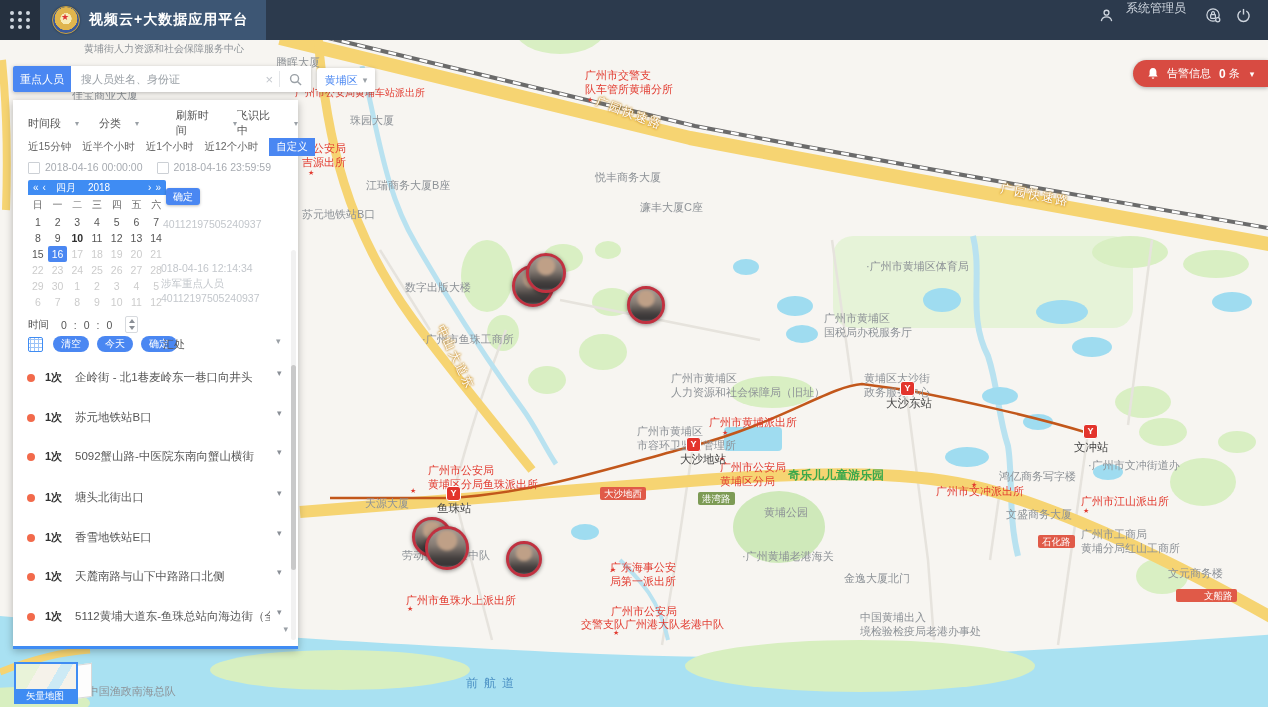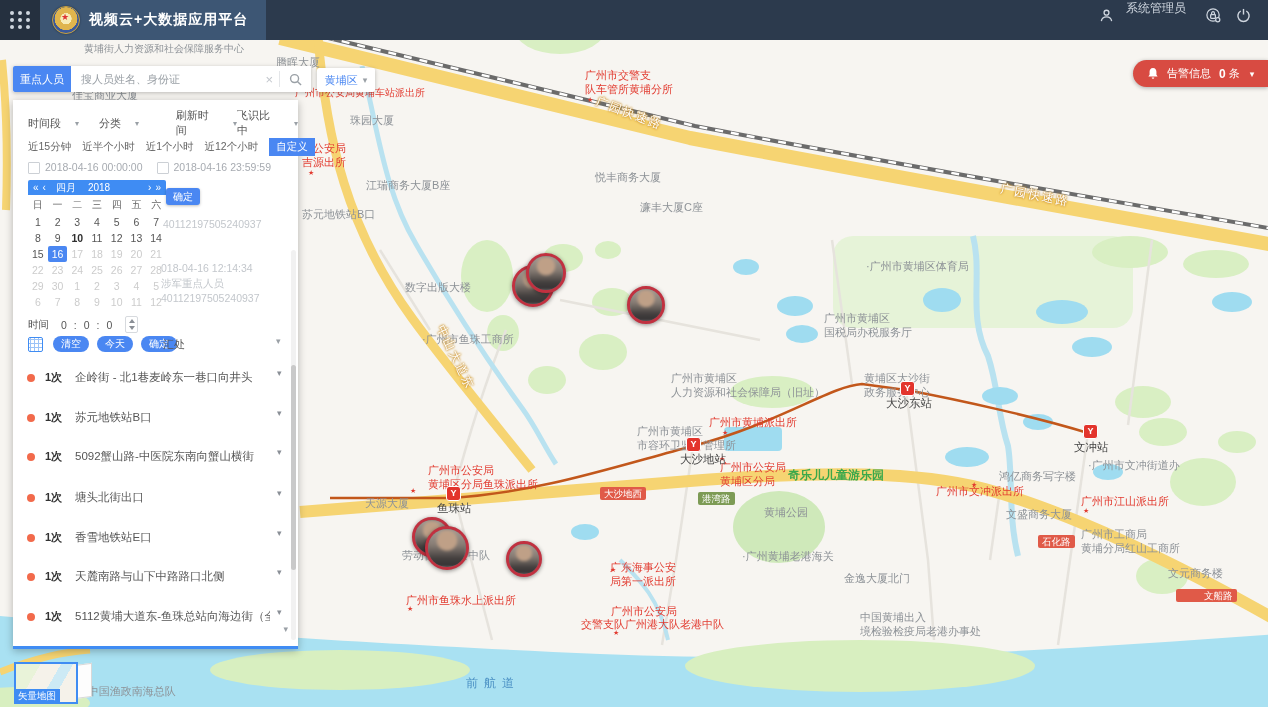--- a/index.html
+++ b/index.html
@@ -112,21 +112,21 @@
   .lrow .cnt{position:absolute;left:32px;top:8px;font-size:11px;font-weight:bold;color:#333;}
   .lrow .nm{position:absolute;left:62px;top:8px;font-size:11.5px;color:#555;white-space:nowrap;max-width:195px;overflow:hidden;}
   .lrow .cr{position:absolute;left:264px;top:6px;font-size:9px;color:#8a8f96;}
   .sbtrack{position:absolute;right:2px;top:150px;width:5px;height:390px;background:#f1f1f1;border-radius:3px;}
   .sbthumb{position:absolute;right:2px;top:265px;width:5px;height:205px;background:#c9c9c9;border-radius:3px;cursor:pointer;}
   .panelendcaret{position:absolute;right:10px;top:524px;font-size:9px;color:#9aa0a6;}
   
   .minimapfold{position:absolute;left:74px;top:664px;width:16px;height:32px;background:#fdfdfd;border:1px solid #d8d8d8;z-index:10;transform:skewY(-8deg);}
   .minimap{position:absolute;left:14px;top:662px;width:60px;height:38px;border:2px solid #3f8cf3;z-index:11;cursor:pointer;
      background:linear-gradient(120deg,#e9f3d9 0 30%,#f5f2ea 30% 55%,#cdeaf5 55% 70%,#f5f2ea 70% 100%);}
-  .minimap .tag{position:absolute;left:-2px;bottom:-2px;background:#3f8cf3;color:#fff;font-size:9.5px;padding:1px 4px;}
+  .minimap .tag{position:absolute;left:-2px;bottom:-2px;background:#3f8cf3;color:#fff;font-size:9.5px;padding:1px 12px;}
 </style>
 </head>
 <body>
 
 <div id="app">
 
   <div id="maplayer">
     <svg id="roads" width="1268" height="707" viewBox="0 0 1268 707">
 
       <path d="M0,616 C150,628 330,642 600,654 C860,664 1060,650 1280,634 L1280,710 L0,710 Z" fill="#a9e1f2"></path>

